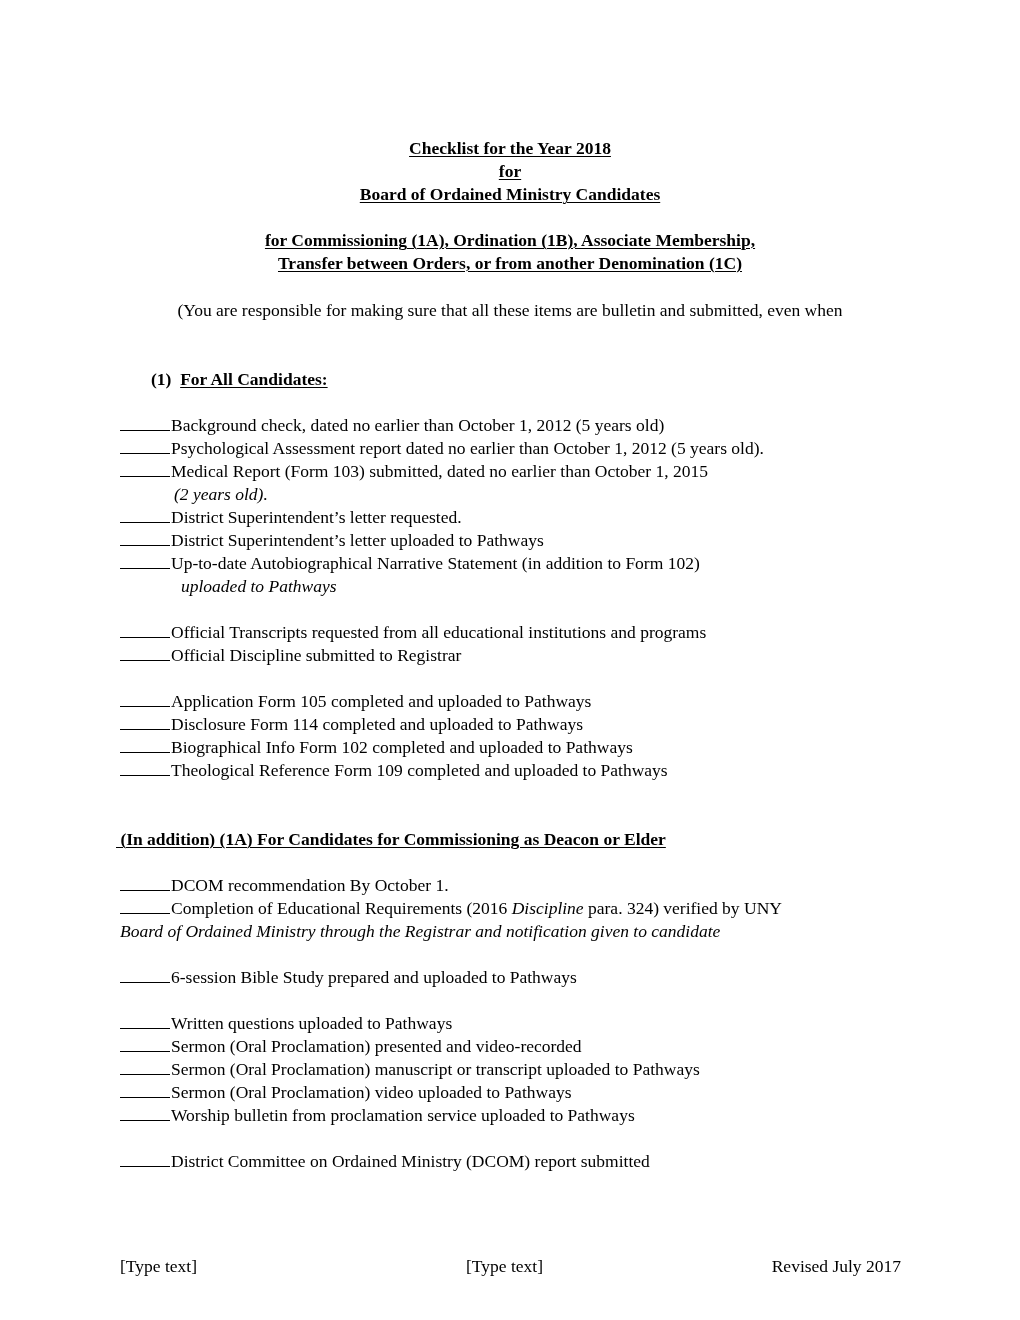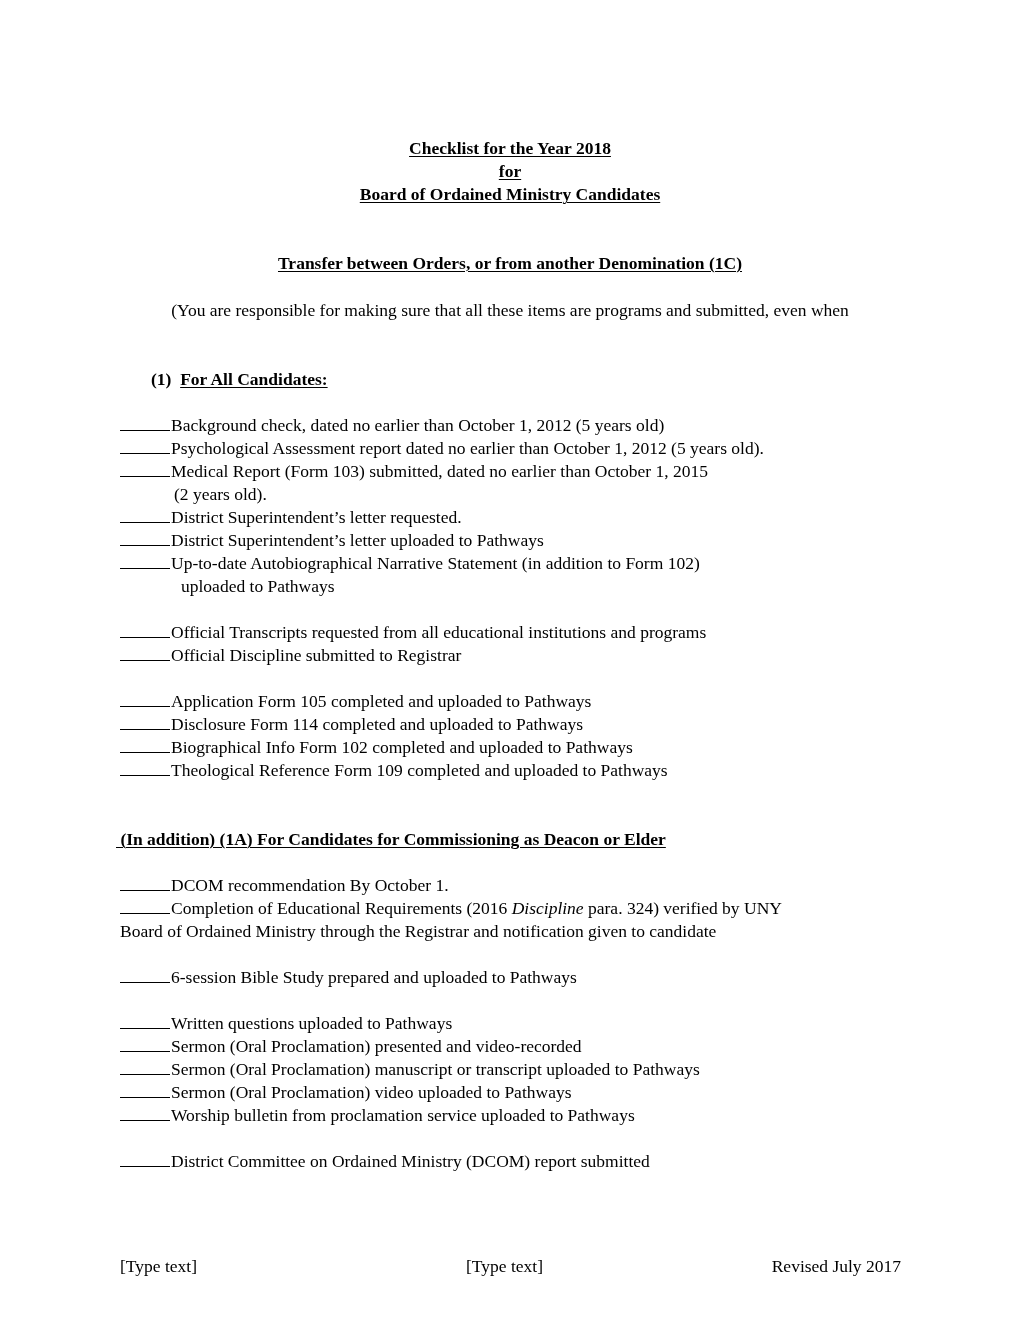--- a/index.html
+++ b/index.html
@@ -5,35 +5,36 @@
   html, body { margin: 0; padding: 0; background: #ffffff; }
   body { width: 1020px; height: 1320px; position: relative; overflow: hidden;
          font-family: "Liberation Serif", "DejaVu Serif", serif; color: #000; font-size: 17.5px; }
   .page { position: absolute; left: 0; top: 17px; width: 1020px; height: 1305px; }
   .ctr { position: absolute; left: 0; width: 1020px; text-align: center; white-space: nowrap; }
   .b { font-weight: bold; }
   .u { text-decoration: underline; text-underline-offset: 2px; text-decoration-thickness: 1px; }
   .abs { position: absolute; white-space: nowrap; line-height: 23px; }
   .blank { display: inline-block; width: 50px; border-bottom: 1px solid #000; height: 15px; vertical-align: baseline; margin-right: 1px; }
   .row { position: absolute; left: 120px; white-space: nowrap; line-height: 23px; }
-  .cont { position: absolute; white-space: nowrap; line-height: 23px; }
+  .cont { position: absolute; white-space: nowrap; line-height: 23px; font-style: italic; }
   i { font-style: italic; }
   .link { text-decoration: underline; text-underline-offset: 2px; }
 </style>
 </head>
 <body>
 
 <div class="page">
 
   <div class="ctr b u" style="top:121px;">Checklist for the Year 2018</div>
   <div class="ctr b u" style="top:144px;">for</div>
   <div class="ctr b u" style="top:167px;">Board of Ordained Ministry Candidates</div>
+  <div class="ctr b u" style="top:213px;">for Commissioning (1A), Ordination (1B), Associate Membership,</div>
   <div class="ctr b u" style="top:236px;">Transfer between Orders, or from another Denomination (1C)</div>
 
-  <div class="ctr" style="top:283px;">(You are responsible for making sure that all these items are programs and submitted, even when</div>
+  <div class="ctr" style="top:283px;">(You are responsible for making sure that all these items are bulletin and submitted, even when</div>
 
   <div class="abs b" style="left:151px; top:351px;">
     <span>(1)</span>&nbsp;
     <span class="u">For All Candidates:</span>
   </div>
 
   <div class="row" style="top:397px;"><span class="blank"></span><span>Background check, dated no earlier than October 1, 2012  (5 years old)</span></div>
   <div class="row" style="top:420px;"><span class="blank"></span><span>Psychological Assessment report dated no earlier than October 1, 2012 (5 years old).</span></div>
   <div class="row" style="top:443px;"><span class="blank"></span><span>Medical Report (Form 103) submitted, dated no earlier than October 1, 2015</span></div>
   <div class="cont" style="left:174px; top:466px;">(2 years old).</div>

